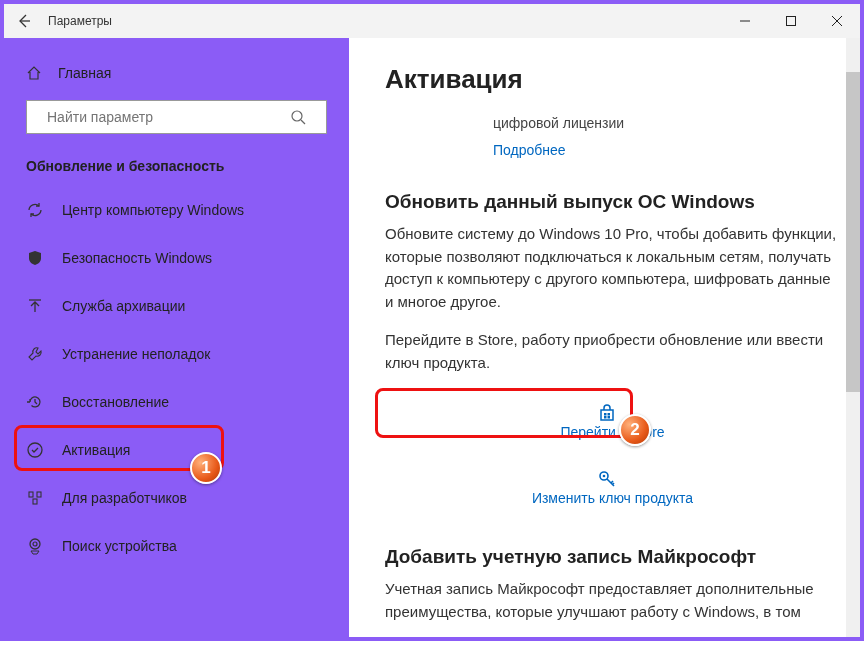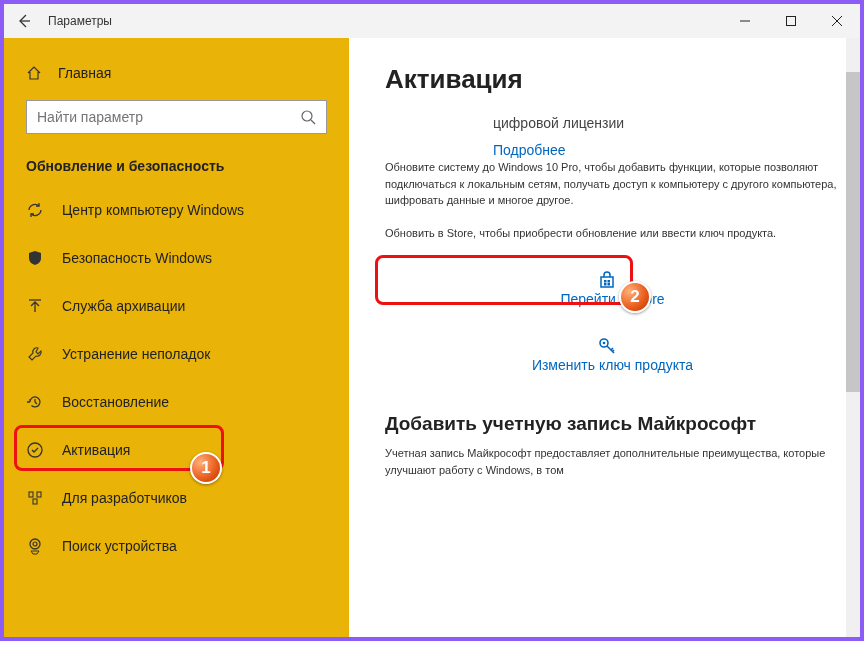--- a/index.html
+++ b/index.html
@@ -4,39 +4,39 @@
 <style>
   * { box-sizing: border-box; margin: 0; padding: 0; }
   html, body { width: 868px; height: 645px; font-family: "Segoe UI", Arial, sans-serif; background: #fff; overflow: hidden; }
   .window { width: 864px; height: 641px; border: 4px solid #8b5cf6; position: relative; background: #fff; }
   .titlebar { height: 34px; display: flex; align-items: center; background: #f3f3f3; position: relative; }
   .back-btn { width: 40px; height: 34px; display: flex; align-items: center; justify-content: center; cursor: pointer; }
   .app-title { font-size: 12px; color: #333; margin-left: 4px; }
   .win-controls { position: absolute; right: 0; top: 0; display: flex; }
   .win-btn { width: 46px; height: 34px; display: flex; align-items: center; justify-content: center; font-size: 12px; color: #222; cursor: pointer; }
   .body { display: flex; height: calc(100% - 34px); }
-  .sidebar { width: 345px; background: #eab308; padding: 18px 0 0 0; overflow: hidden; }
+  .sidebar { width: 345px; background: #8b5cf6; padding: 18px 0 0 0; overflow: hidden; }
   .home { display: flex; align-items: center; padding: 0 22px; height: 34px; font-size: 14px; color: #222; cursor: pointer; }
   .home svg { margin-right: 16px; }
   .search-wrap { padding: 10px 22px 14px 22px; }
-  .search { width: 100%; height: 34px; border: 1px solid #999; background: #fff; display: flex; align-items: center; padding: 0 10px; }
+  .search { width: 100%; height: 34px; border: 1px solid #999; background: #fff; display: flex; align-items: center; padding: 0 20px; }
   .search input { flex: 1; border: none; outline: none; font-size: 14px; background: transparent; }
   .section-head { padding: 10px 22px 8px 22px; font-size: 14px; font-weight: 700; color: #222; }
   .nav { padding-top: 4px; }
   .nav-item { display: flex; align-items: center; height: 48px; padding: 0 22px; font-size: 14px; color: #222; cursor: pointer; position: relative; }
   .nav-item .ico { width: 18px; height: 18px; margin-right: 18px; display: flex; align-items: center; justify-content: center; flex-shrink:0; }
   .highlight { position: absolute; left: 10px; width: 210px; height: 46px; border: 3px solid #e11; border-radius: 8px; pointer-events: none; }
   .badge { position: absolute; width: 32px; height: 32px; border-radius: 50%; background: radial-gradient(circle at 30% 30%, #ffb07a, #e85a1a 60%, #b33600); border: 2px solid #fff; display: flex; align-items: center; justify-content: center; color: #fff; font-weight: 700; font-size: 17px; box-shadow: 0 1px 3px rgba(0,0,0,.4); }
   .content { flex: 1; padding: 26px 20px 0 36px; position: relative; overflow: hidden; }
   .page-title { font-size: 26px; font-weight: 600; color: #222; margin-bottom: 4px; }
   .indent { padding-left: 108px; margin-top: 20px; }
   .sub1 { font-size: 14px; color: #444; }
   .link { color: #0067c0; font-size: 14px; cursor: pointer; display: inline-block; }
   .sect-h { font-size: 19px; font-weight: 600; color: #222; margin-top: 32px; margin-bottom: 10px; }
-  .para { font-size: 11px; color: #333; line-height: 1.5; max-width: 460px; }
+  .para { font-size: 15px; color: #333; line-height: 1.5; max-width: 460px; }
   .action { display: flex; align-items: center; margin-top: 10px; cursor: pointer; flex-direction: column; }
   .action .aico { width: 22px; height: 22px; margin-right: 12px; color: #0067c0; display:flex; align-items:center; justify-content:center; }
   .action .alabel { color: #0067c0; font-size: 14px; }
   .store-hl { position: absolute; border: 3px solid #e11; border-radius: 8px; pointer-events: none; }
   .scrollbar { position: absolute; right: 0; top: 0; width: 14px; height: 100%; background: #f0f0f0; }
   .scroll-thumb { position: absolute; right: 0; top: 34px; width: 14px; height: 320px; background: #c6c6c6; }
 </style>
 </head>
 <body>
 
@@ -183,23 +183,24 @@
       <div class="scrollbar"></div>
       <div class="scroll-thumb"></div>
 
       <div class="page-title">Активация</div>
       <div class="indent">
         <div class="sub1">цифровой лицензии</div>
         <div style="height:10px"></div>
         <span class="link">Подробнее</span>
       </div>
 
+      <div class="sect-h">Обновить данный выпуск ОС Windows</div>
       <div class="para">Обновите систему до Windows 10 Pro, чтобы добавить функции, которые позволяют подключаться к локальным сетям, получать доступ к компьютеру с другого компьютера, шифровать данные и многое другое.</div>
       <div style="height:16px"></div>
-      <div class="para">Обновить в Store, чтобы приобрести обновление или ввести ключ продукта.</div>
+      <div class="para">Перейдите в Store, работу приобрести обновление или ввести ключ продукта.</div>
 
       <div style="height:18px"></div>
       <div style="position:relative;">
         <div class="action">
           <span class="aico">
               <svg width="20" height="20" viewBox="0 0 20 20">
                 <path d="M4 7h12v10H4z M7 7V5a3 3 0 0 1 6 0v2" stroke="#0067c0" stroke-width="1.5" fill="none"></path>
                 <rect x="7" y="10" width="2.5" height="2.5" fill="#0067c0"></rect>
                 <rect x="10.5" y="10" width="2.5" height="2.5" fill="#0067c0"></rect>
                 <rect x="7" y="13" width="2.5" height="2.5" fill="#0067c0"></rect>

